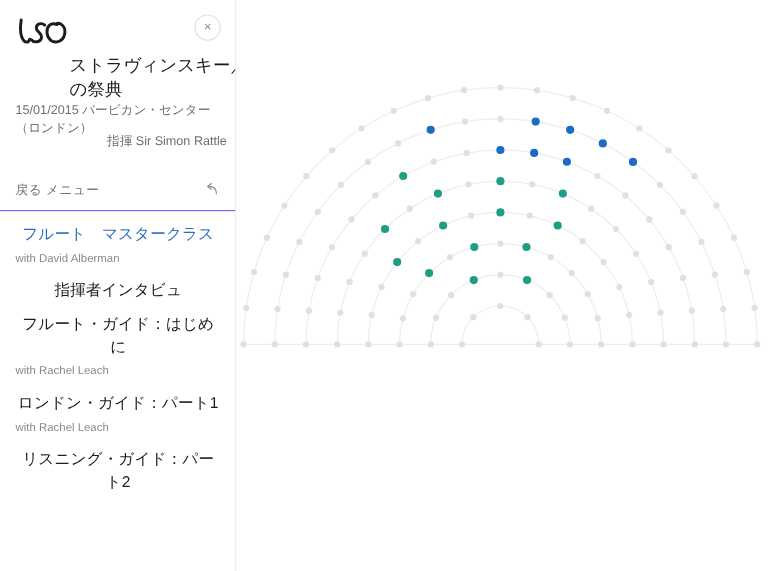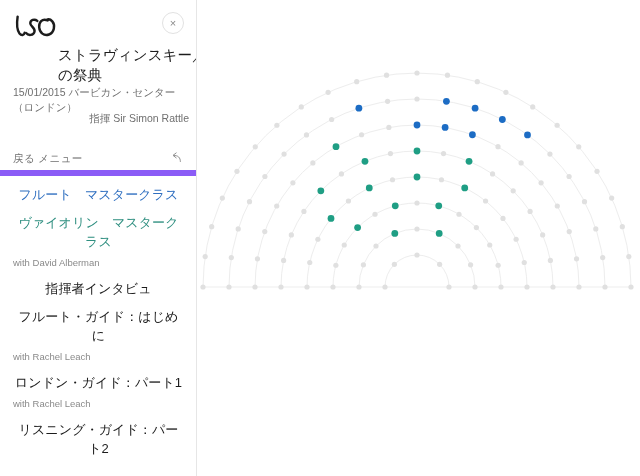--- a/index.html
+++ b/index.html
@@ -93,21 +93,21 @@
     color: #6f6f6f;
     text-align: right;
   }
 
   .back-row {
     position: absolute;
     left: 0;
     top: 146px;
     width: 197px;
     height: 30px;
-    border-bottom: 6px solid #8b5cf6;
+    border-bottom: 1px solid #8b5cf6;
     box-sizing: border-box;
     cursor: pointer;
   }
   .back-row .back-label {
     position: absolute;
     left: 13px;
     top: 6px;
     font-size: 10.5px;
     color: #6f6f6f;
     letter-spacing: 0.4px;
@@ -199,21 +199,20 @@
       </div>
     </div>
 
     <div class="track-list">
 
       <div class="track blue">
         <div class="t-title">フルート　マスタークラス</div>
       </div>
 
       <div class="track teal">
-        <div class="t-title">ヴァイオリン　マスタークラス</div>
         <div class="t-sub">with David Alberman</div>
       </div>
 
       <div class="track dark">
         <div class="t-title">指揮者インタビュ</div>
       </div>
 
       <div class="track dark">
         <div class="t-title">フルート・ガイド：はじめに</div>
         <div class="t-sub">with Rachel Leach</div>

